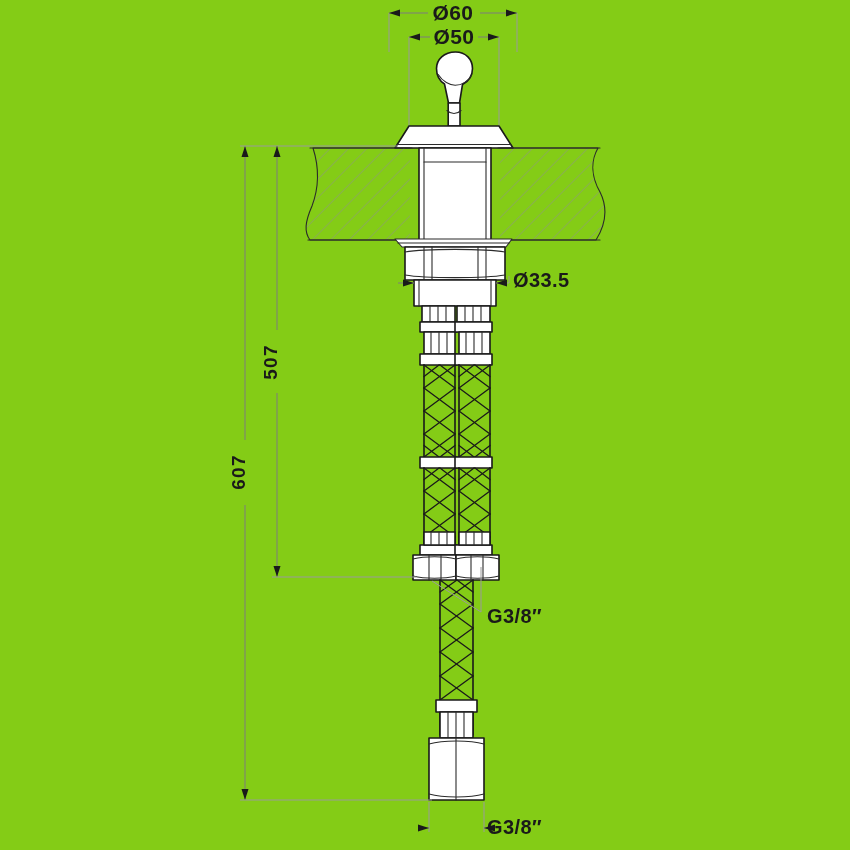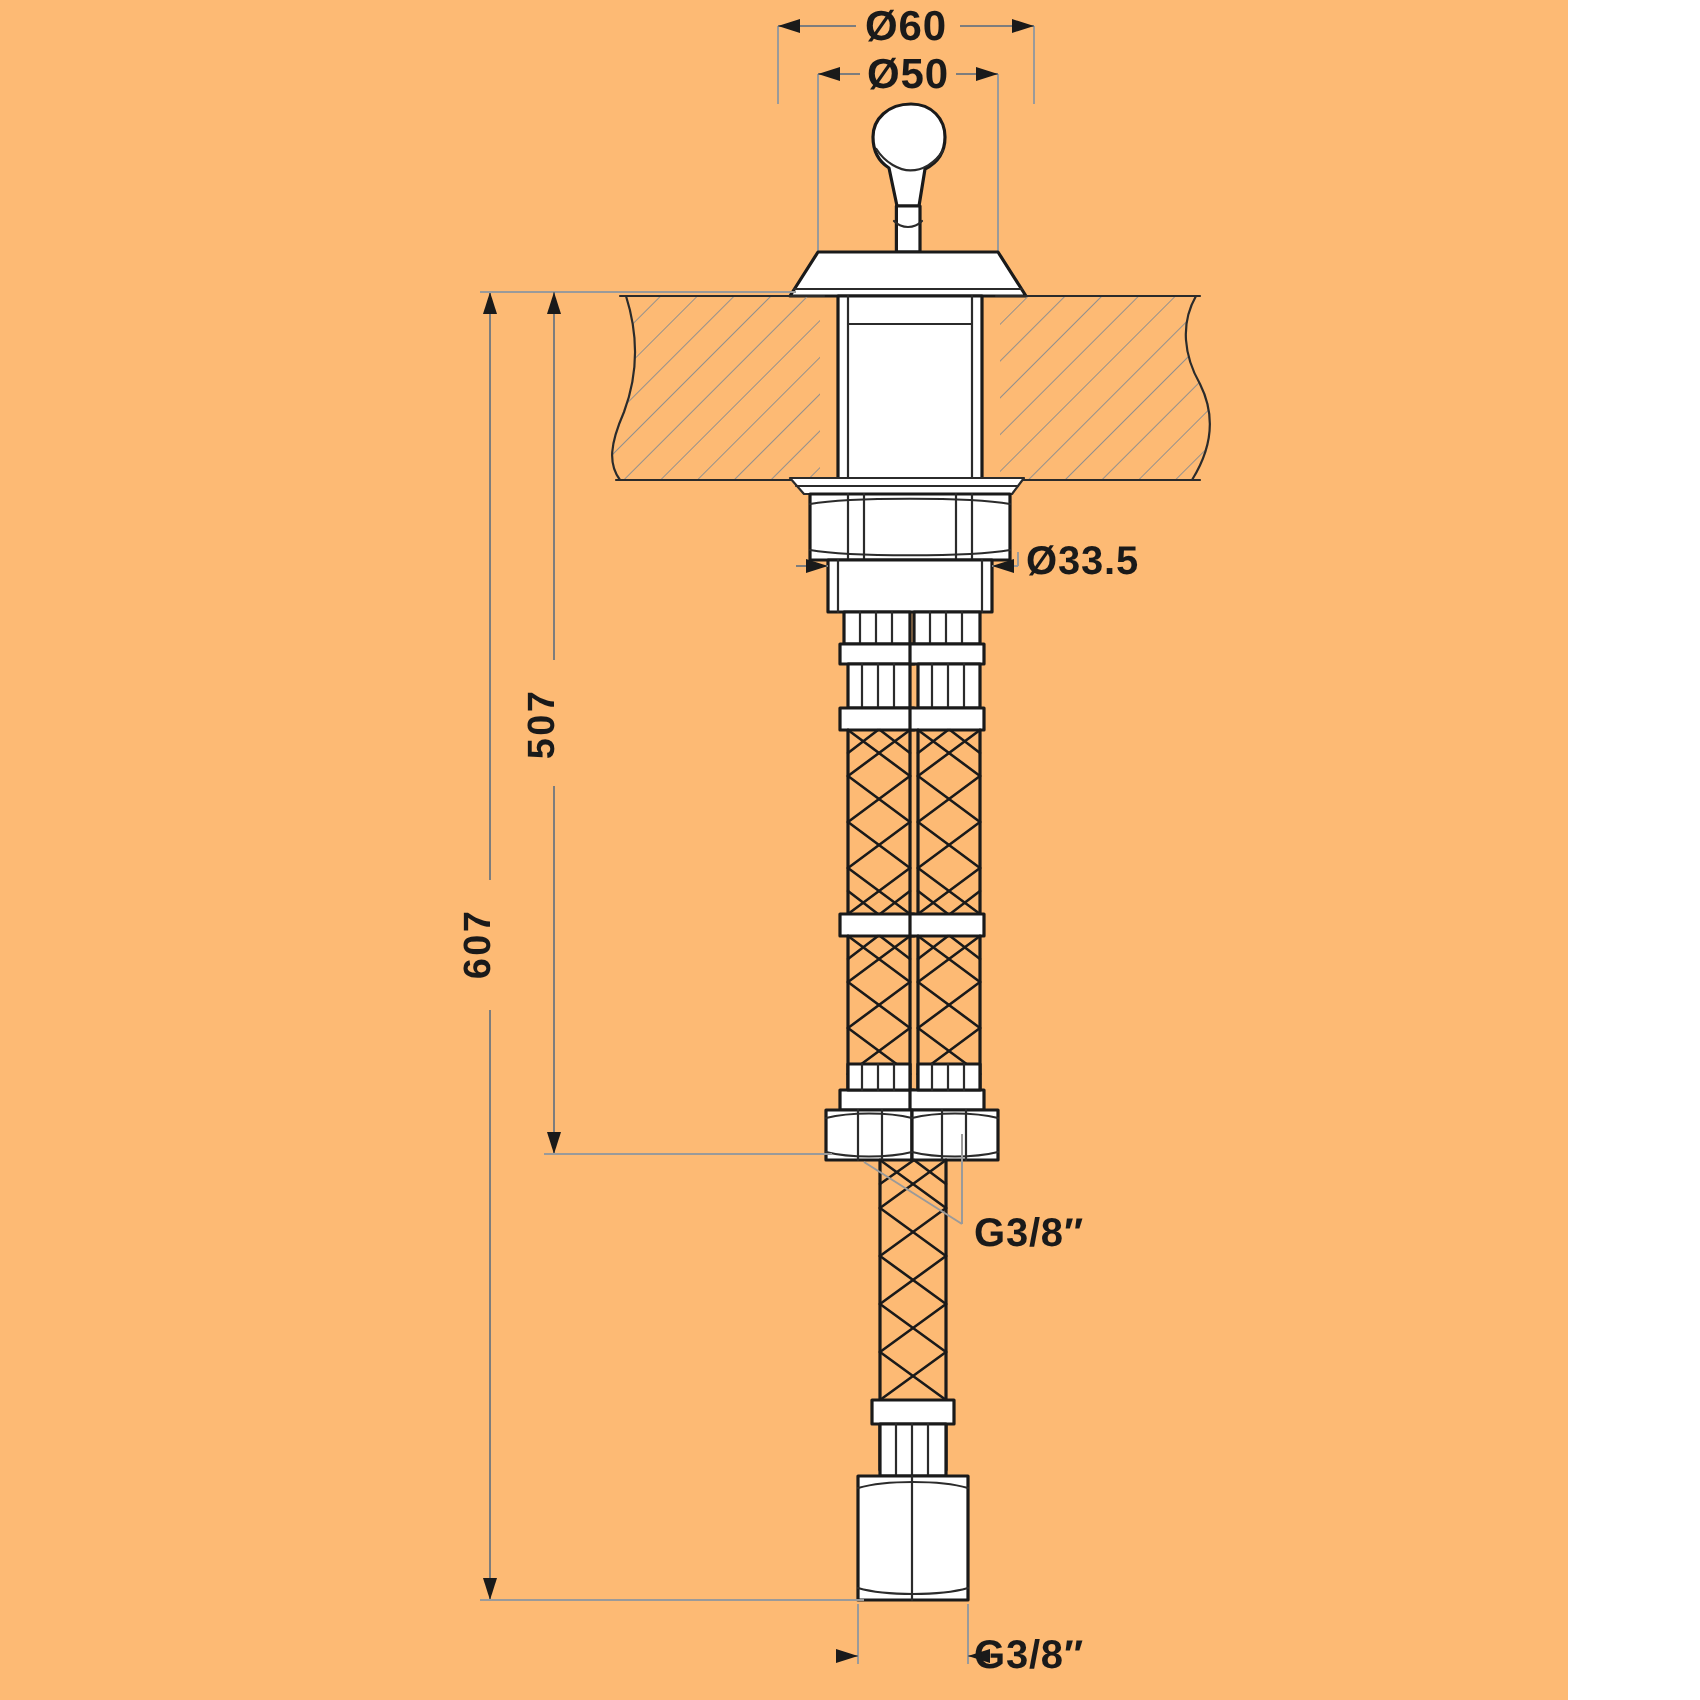--- a/index.html
+++ b/index.html
@@ -9,23 +9,23 @@
     background: #ffffff;
   }
   body {
     width: 850px;
     height: 850px;
     font-family: "Liberation Sans", sans-serif;
     overflow: hidden;
   }
   #drawing-root {
     position: relative;
-    width: 784px;
+    width: 850px;
     height: 850px;
-    background: #fdba74;
+    background: #84cc16;
   }
   svg.drawing-canvas {
     position: absolute;
     top: 0;
     left: 0;
     width: 850px;
     height: 850px;
     display: block;
   }
   .dim-text {

